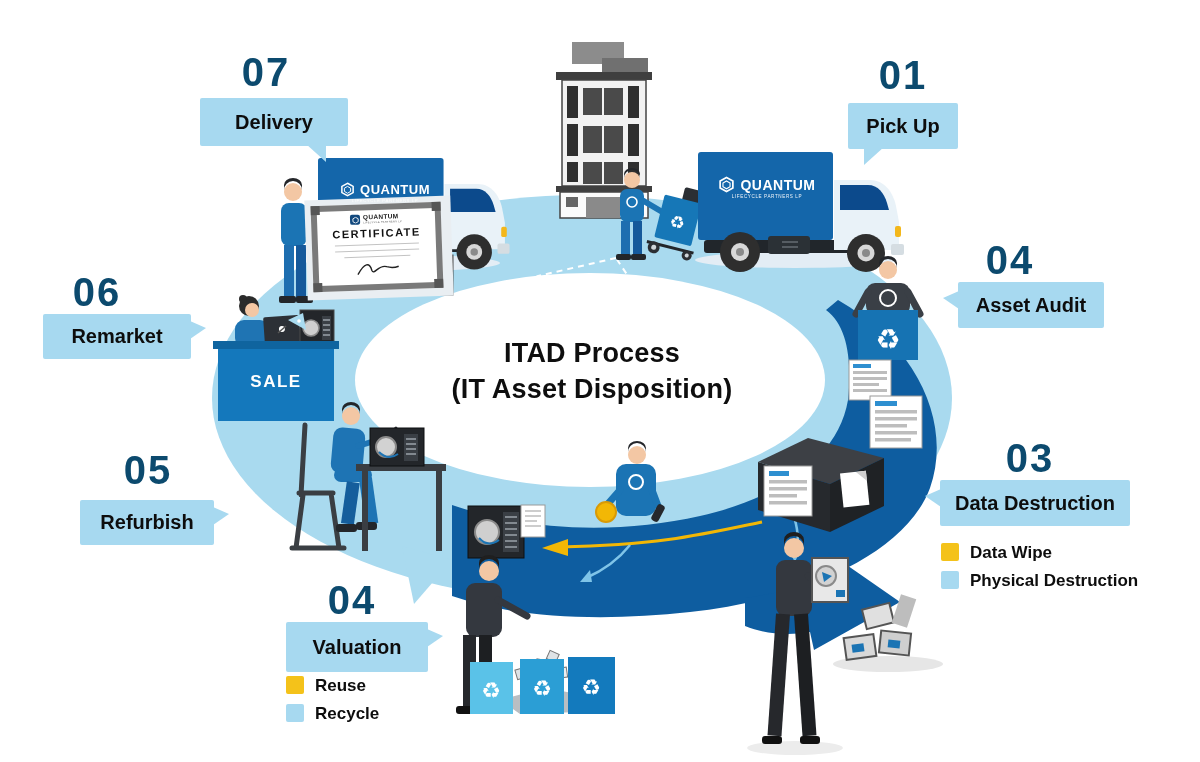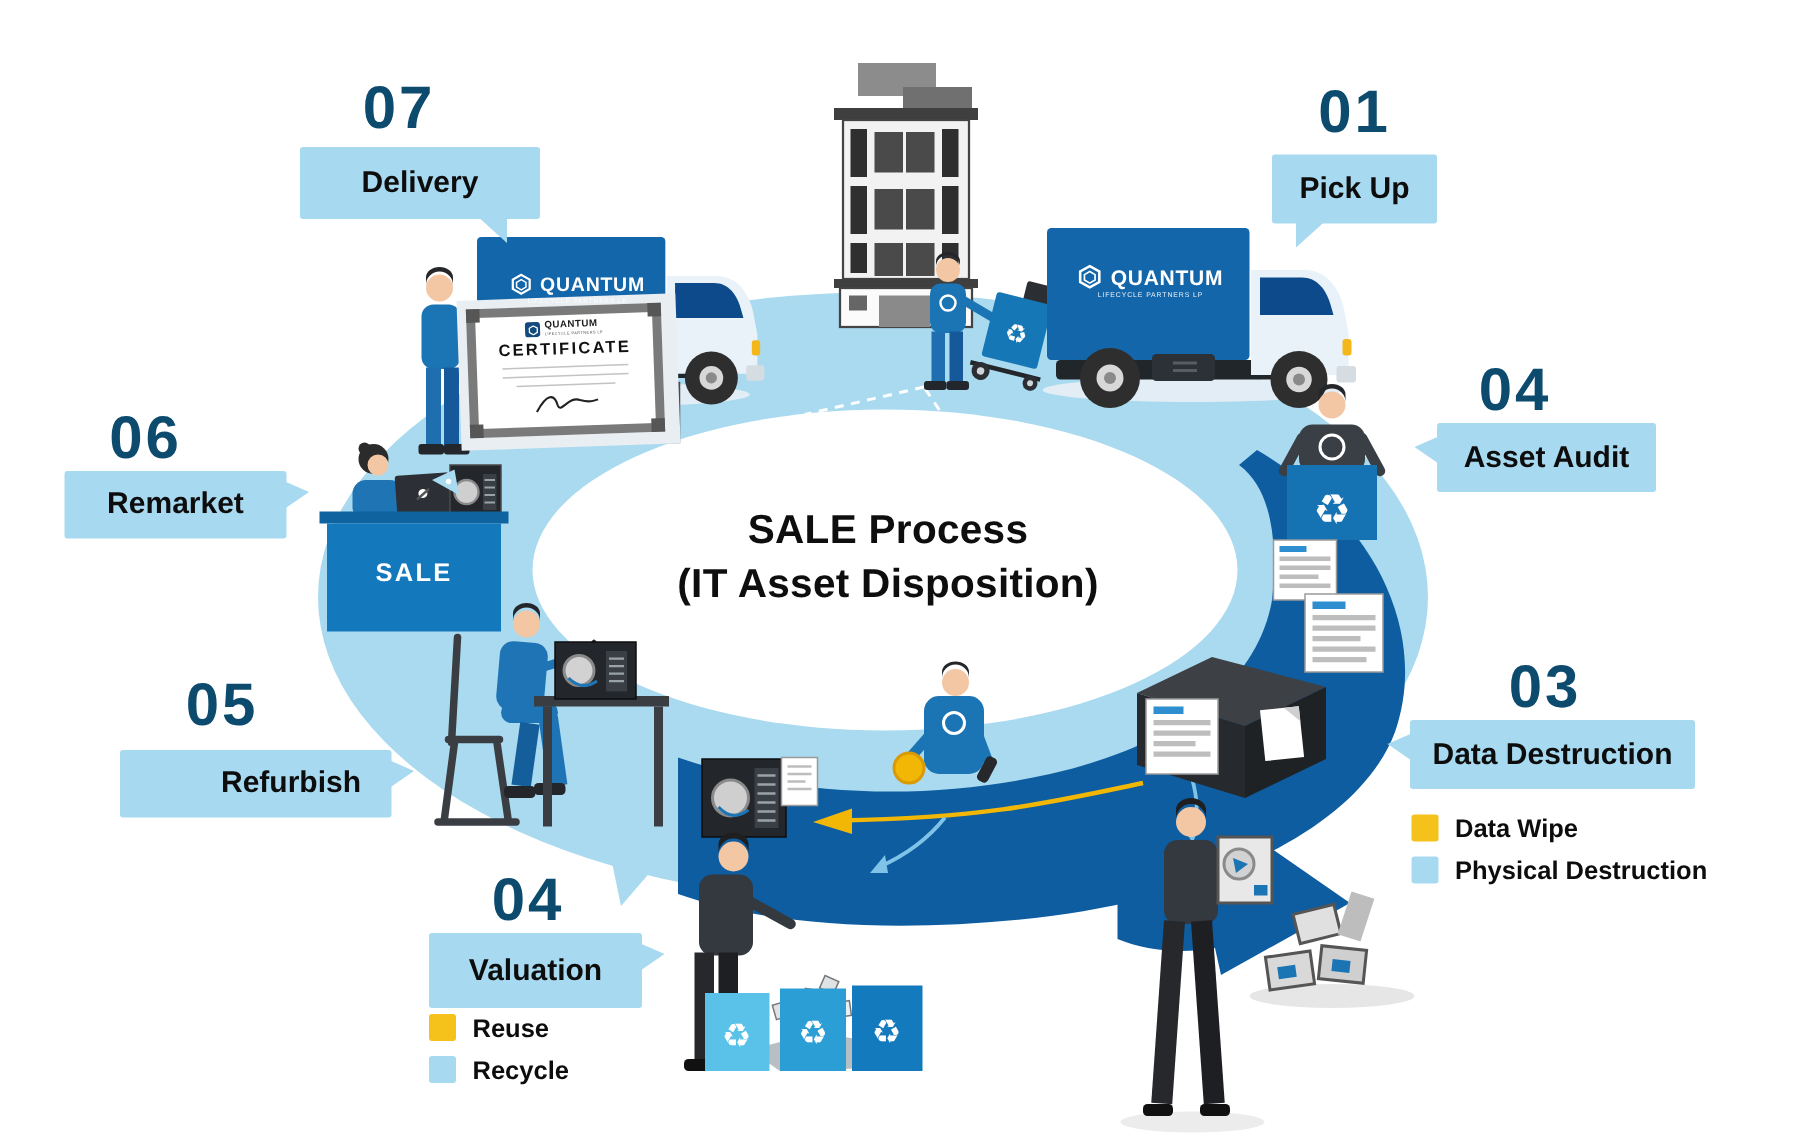--- a/index.html
+++ b/index.html
@@ -363,21 +363,21 @@
       <rect x="213" y="341" width="126" height="8" fill="#0f649f"></rect>
       <rect x="218" y="349" width="116" height="72" fill="#1478bc"></rect>
     </g>
 
     <g>
       <rect x="306" y="198" width="146" height="100" fill="#e9eef2" transform="rotate(-2 380 248)"></rect>
     </g>
   </svg>
 
   <div class="ov title" style="left:377px;top:336px;">
-    <div>SALE Process</div>
+    <div>ITAD Process</div>
     <div>(IT Asset Disposition)</div>
   </div>
 
   <div class="ov num" style="left:848px;top:55px;width:110px;">01</div>
   <div class="ov num" style="left:950px;top:240px;width:120px;">04</div>
   <div class="ov num" style="left:970px;top:438px;width:120px;">03</div>
   <div class="ov num" style="left:292px;top:580px;width:120px;">04</div>
   <div class="ov num" style="left:88px;top:450px;width:120px;">05</div>
   <div class="ov num" style="left:37px;top:272px;width:120px;">06</div>
   <div class="ov num" style="left:206px;top:52px;width:120px;">07</div>
@@ -391,29 +391,29 @@
     <span class="tail tail-l"></span>
   </div>
   <div class="ov bubble" style="left:940px;top:480px;width:190px;height:46px;">
     <span>Data Destruction</span>
     <span class="tail tail-l"></span>
   </div>
   <div class="ov bubble" style="left:286px;top:622px;width:142px;height:50px;">
     <span>Valuation</span>
     <span class="tail tail-r"></span>
   </div>
-  <div class="ov bubble" style="left:80px;top:500px;width:134px;height:45px;padding-left:47px;">
+  <div class="ov bubble" style="left:80px;top:500px;width:134px;height:45px;">
     <span>Refurbish</span>
     <span class="tail tail-r"></span>
   </div>
   <div class="ov bubble" style="left:43px;top:314px;width:148px;height:45px;">
     <span>Remarket</span>
     <span class="tail tail-r"></span>
   </div>
-  <div class="ov bubble" style="left:200px;top:98px;width:160px;height:48px;">
+  <div class="ov bubble" style="left:200px;top:98px;width:148px;height:48px;">
     <span>Delivery</span>
     <span class="tail tail-br"></span>
   </div>
 
   <div class="ov legend" style="left:941px;top:543px;">
     <div class="legend-row">
       <span class="sw sw-yellow"></span>
       <span class="legend-label">Data Wipe</span>
     </div>
     <div class="legend-row">

